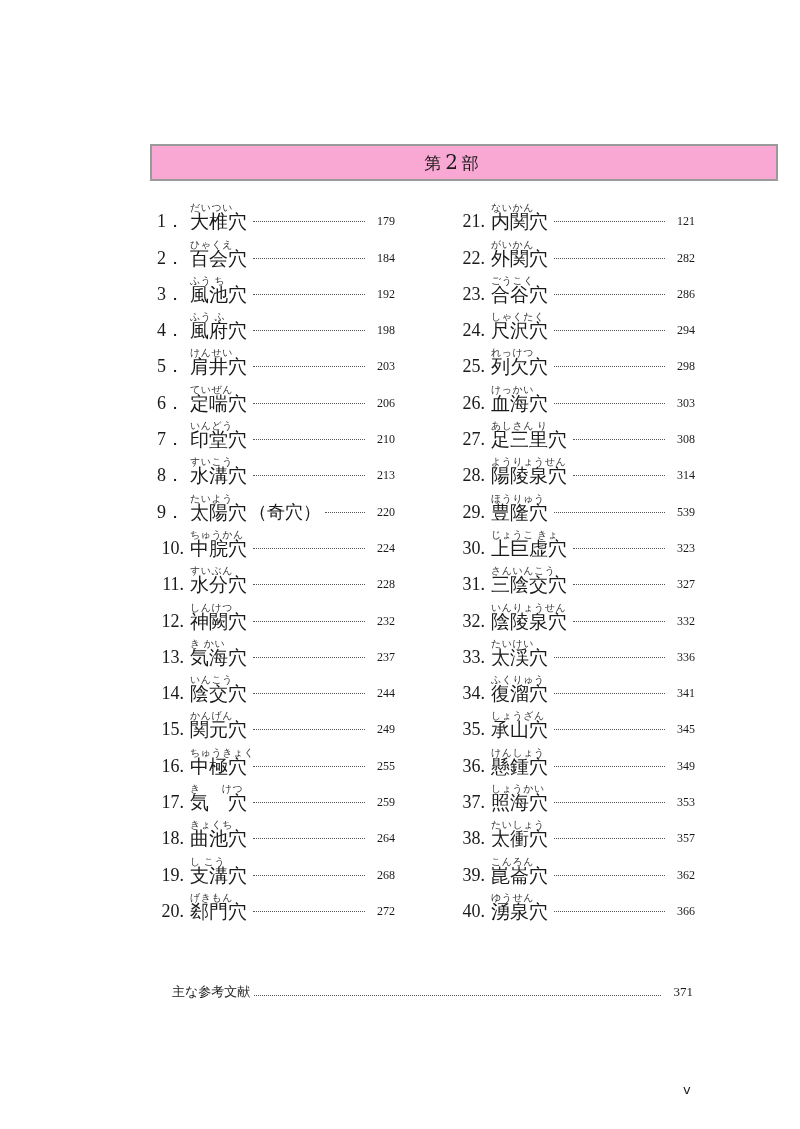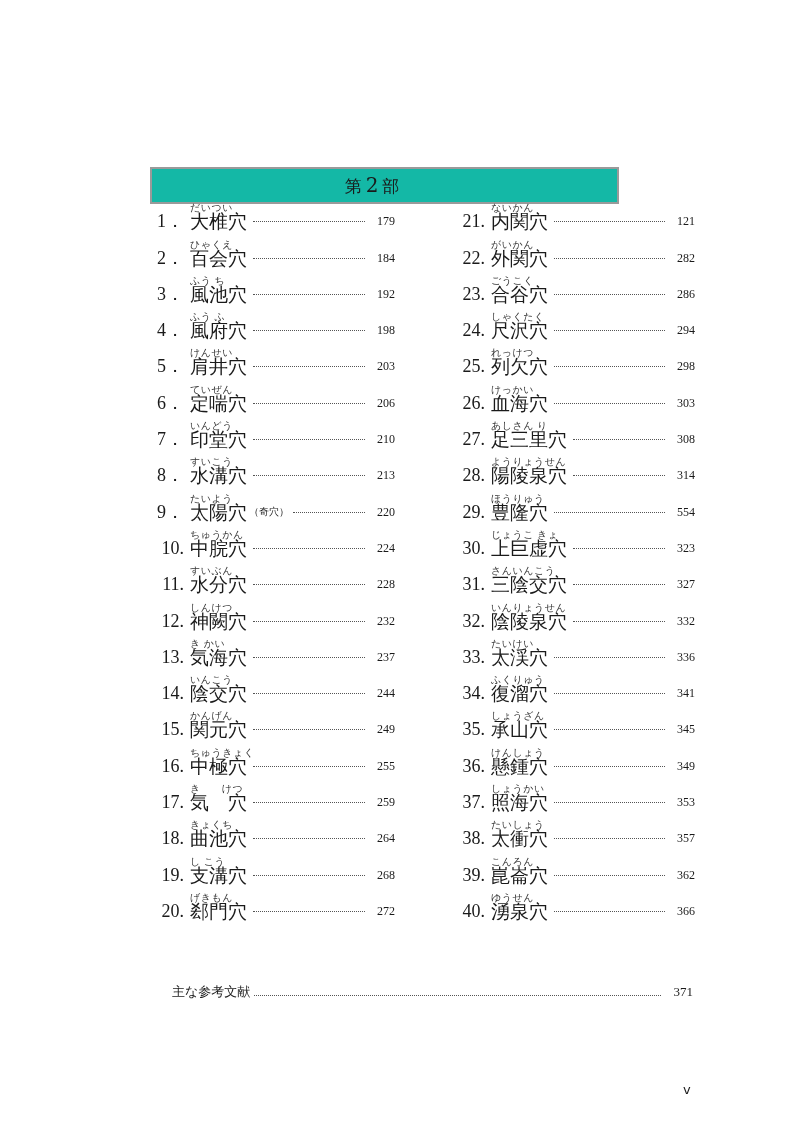--- a/index.html
+++ b/index.html
@@ -12,29 +12,28 @@
       height: 1129px;
       position: relative;
       overflow: hidden;
       font-family: "DejaVu Serif", "Liberation Serif", serif;
       color: #1a1a1a;
     }
     .part-header {
       position: absolute;
       left: 150px;
       top: 144px;
-      width: 469px;
+      width: 628px;
       height: 37px;
-      background: #14b8a6;
+      background: #f9a8d4;
       border: 2px solid #9a9a9a;
       box-sizing: border-box;
       display: flex;
       align-items: center;
       justify-content: center;
-      margin-top: 23px;
     }
     .part-label {
       font-size: 17px;
       margin-right: 24px;
       letter-spacing: 1px;
     }
     .part-label .num {
       font-size: 20px;
       margin: 0 3px;
     }
@@ -71,21 +70,21 @@
       align-items: flex-end;
       padding-bottom: 2px;
       flex-shrink: 0;
     }
     .entry .name {
       font-size: 19px;
       line-height: 22px;
       white-space: nowrap;
     }
     .entry .note {
-      font-size: 10px;
+      font-size: 18px;
       line-height: 22px;
       margin-left: 2px;
       white-space: nowrap;
     }
     .entry .ruby {
       position: absolute;
       left: 0;
       top: -9px;
       font-family: Liberation Serif, serif;
       font-size: 10px;
@@ -439,21 +438,21 @@
       <span class="page">314</span>
     </div>
     <div class="entry">
       <span class="num">29.</span>
       <span class="name-wrap">
         <span class="ruby">ほうりゅう</span>
         <span class="name">豊隆穴</span>
         <span class="note"></span>
       </span>
       <span class="leader"></span>
-      <span class="page">554</span>
+      <span class="page">539</span>
     </div>
     <div class="entry">
       <span class="num">30.</span>
       <span class="name-wrap">
         <span class="ruby">じょうこ きょ</span>
         <span class="name">上巨虚穴</span>
         <span class="note"></span>
       </span>
       <span class="leader"></span>
       <span class="page">323</span>

